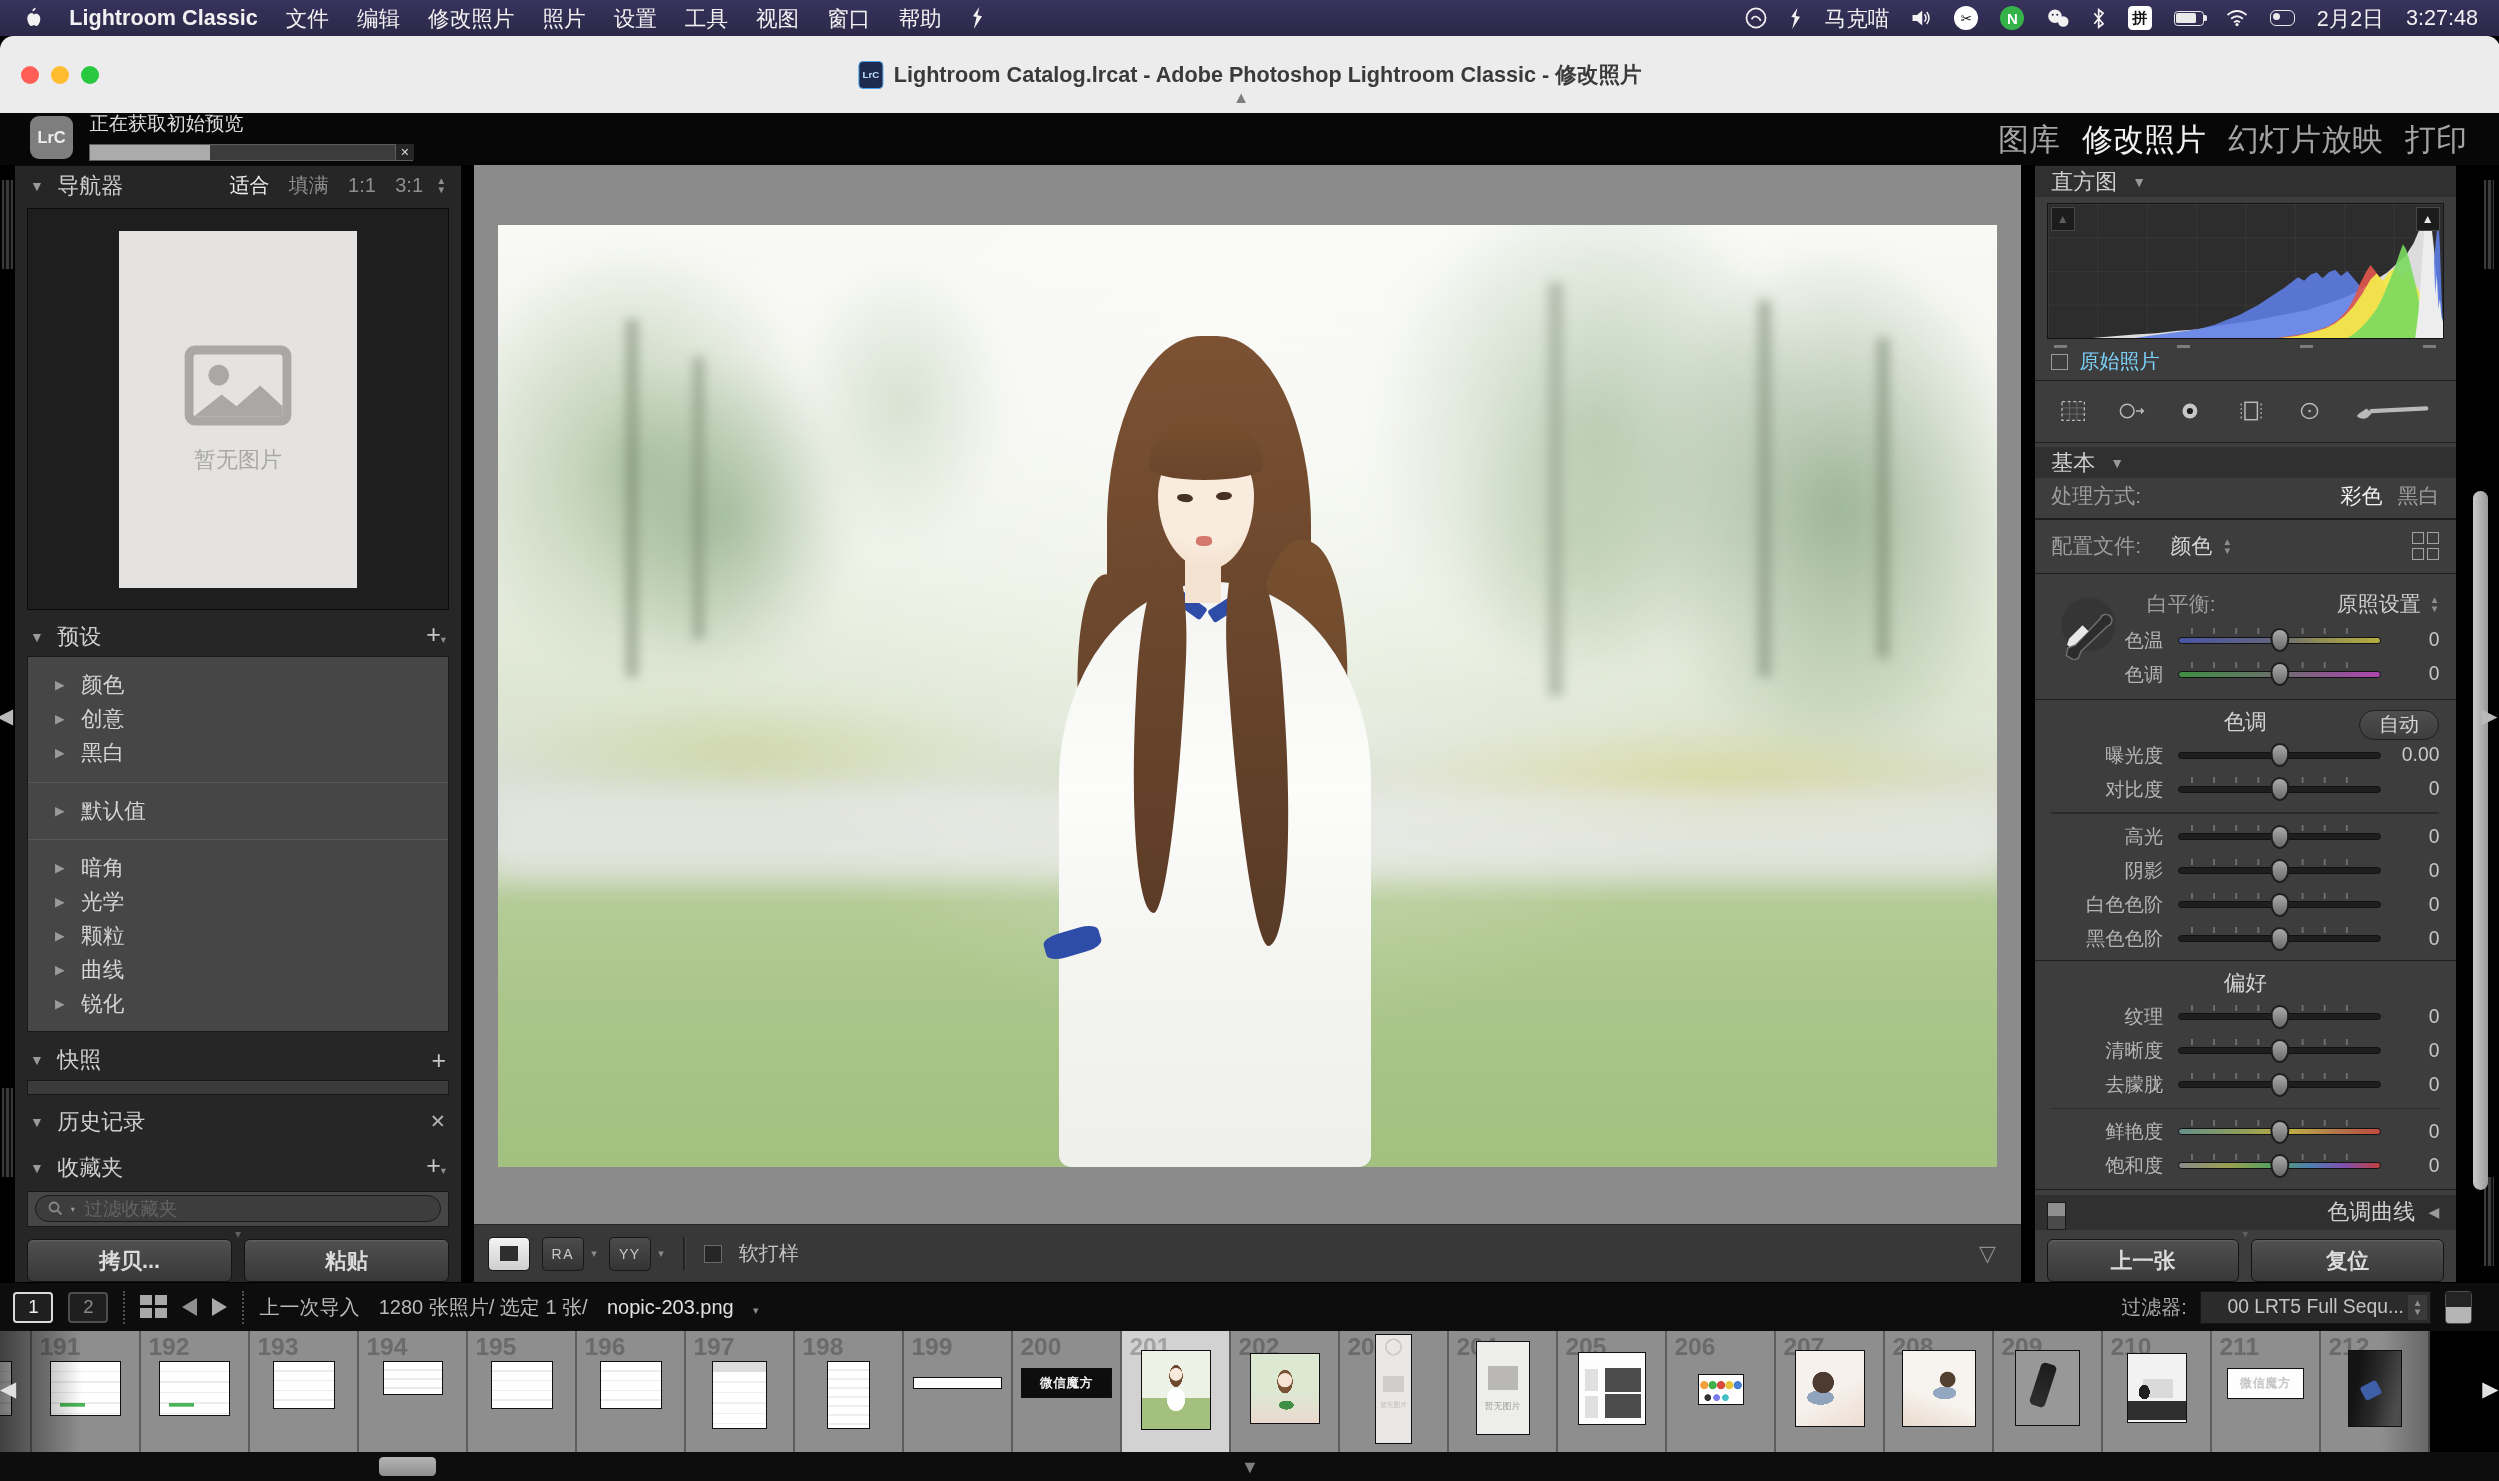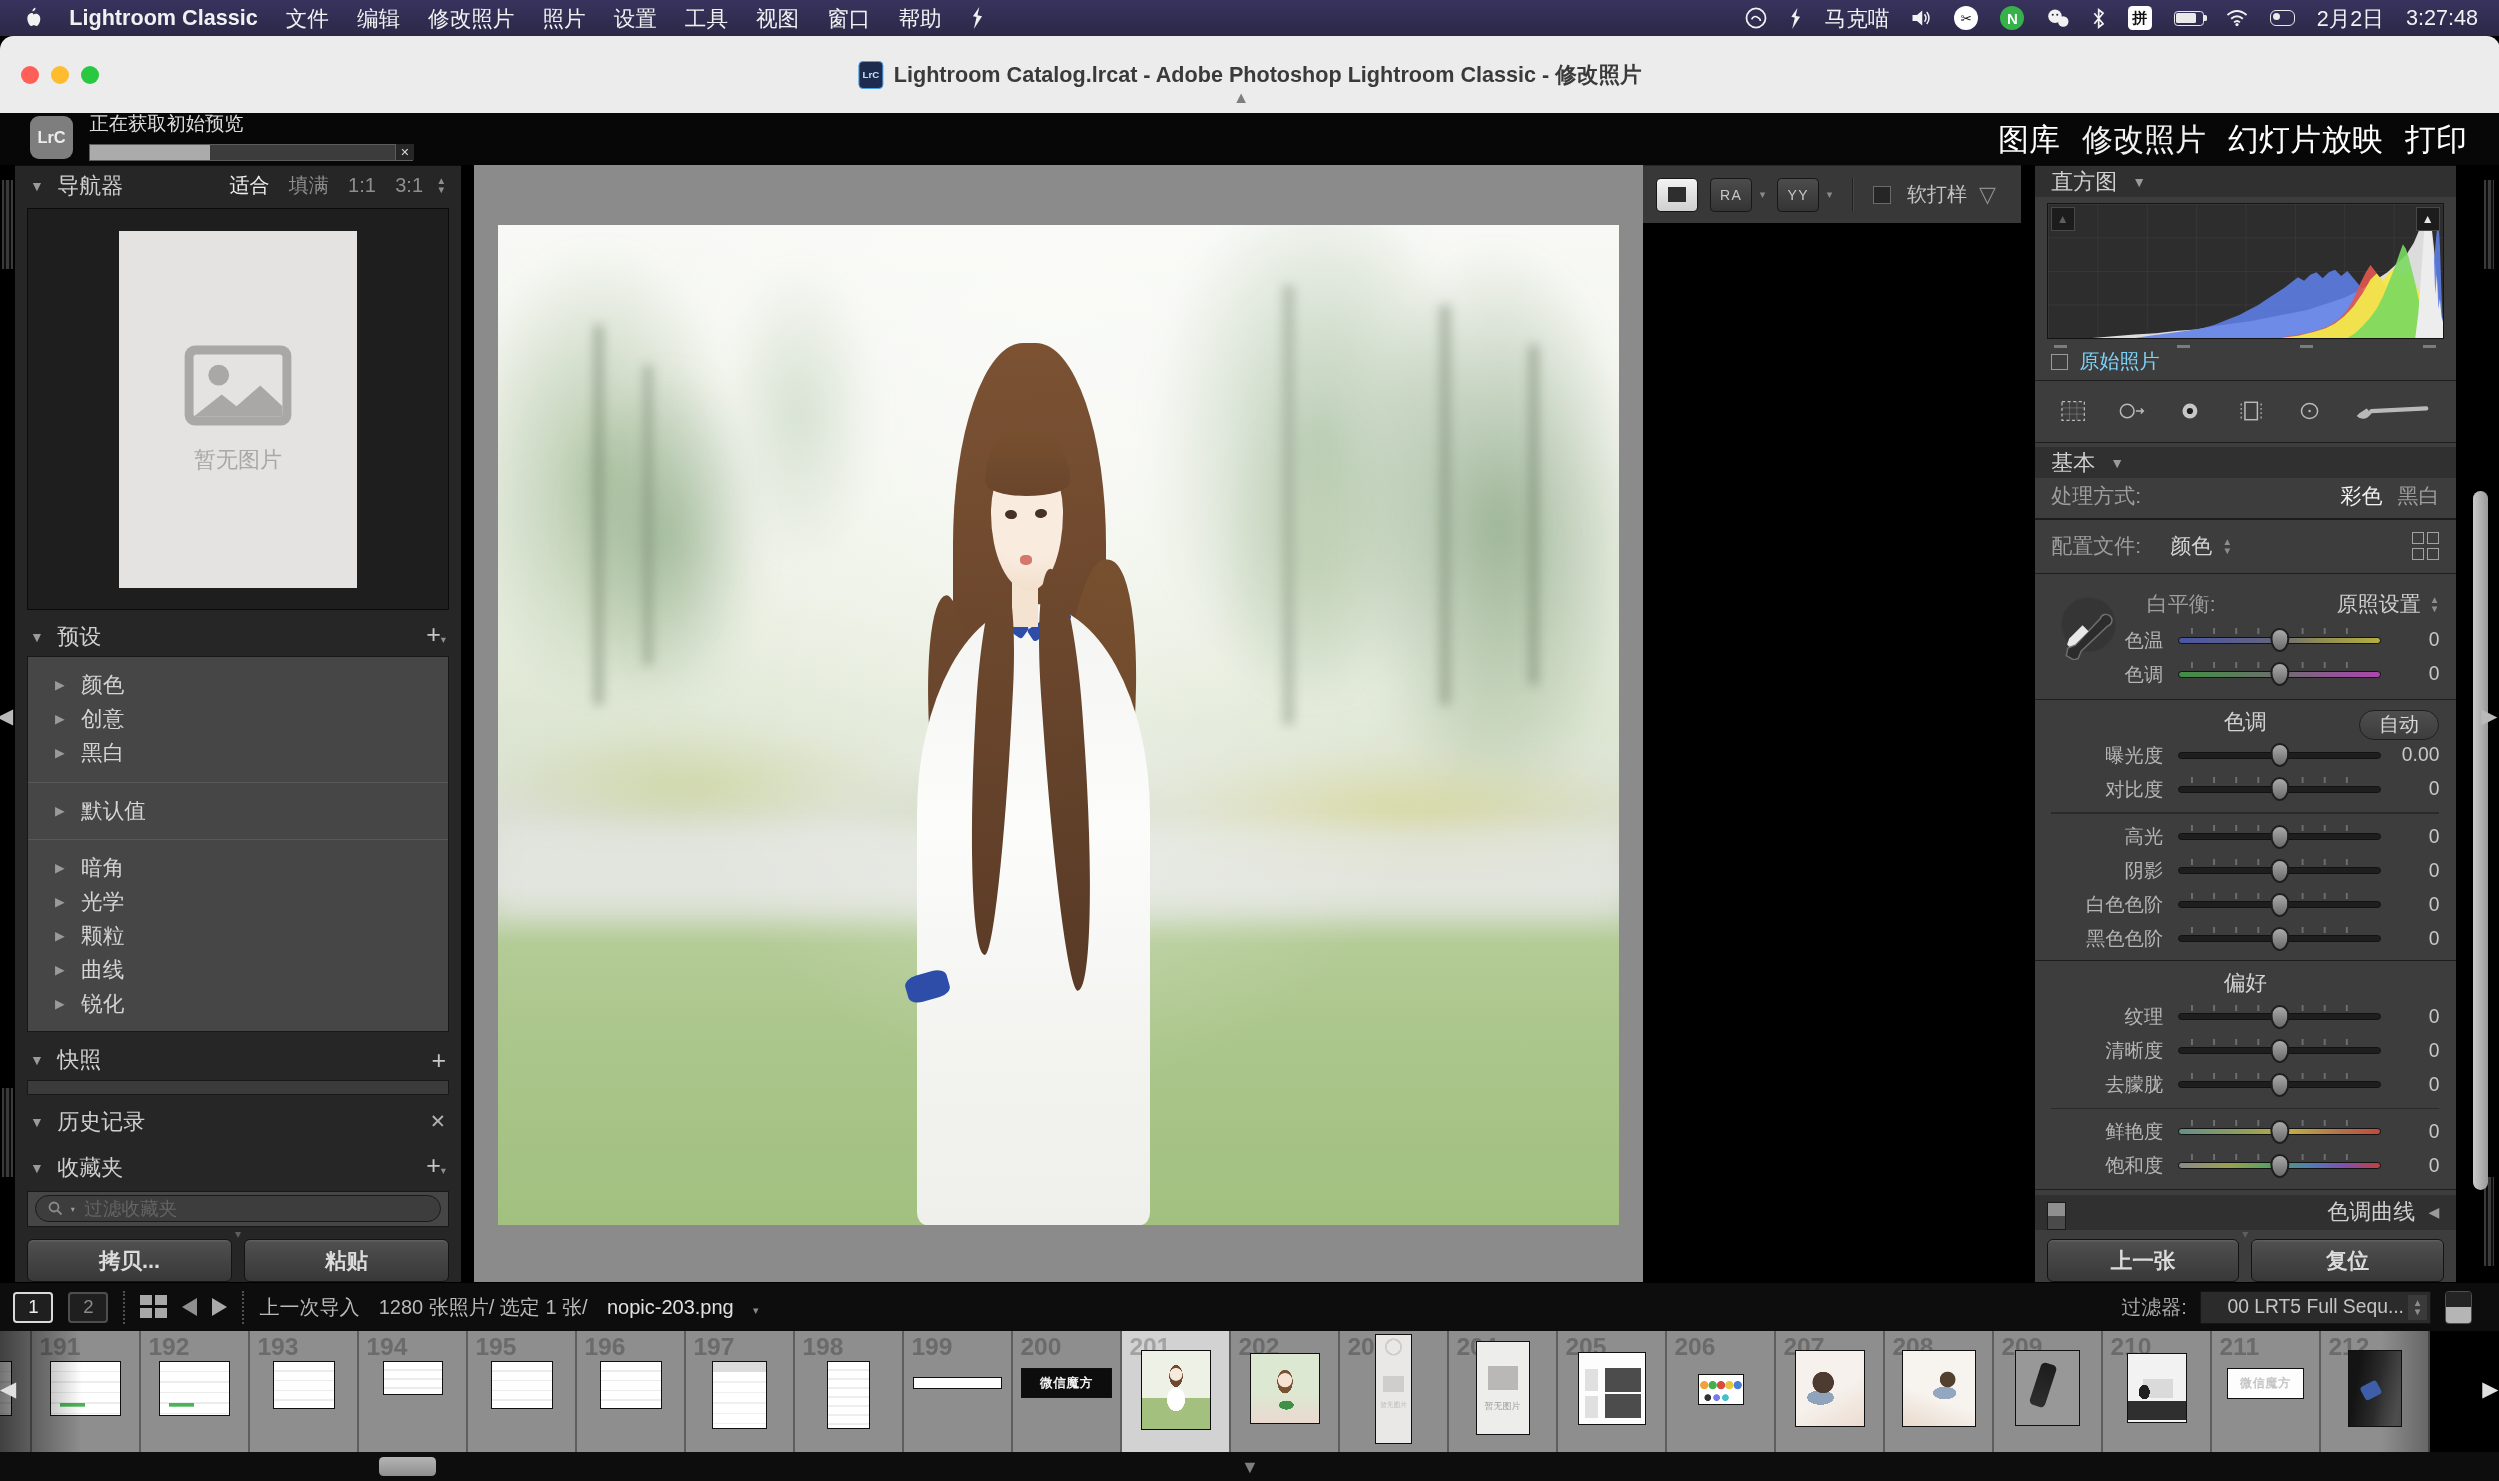--- a/index.html
+++ b/index.html
@@ -38,21 +38,21 @@
   .progblock{position:absolute;left:30px;top:-4.5px;display:flex;gap:16.4px;}
   .lrclogo{width:43px;height:43px;border-radius:9px;background:#7e7e7e;color:#ededed;font-size:16.4px;font-weight:700;
     display:flex;align-items:center;justify-content:center;margin-top:7.4px;}
   .progcol{display:flex;flex-direction:column;gap:7.4px;padding-top:1.5px;}
   .proglabel{color:#dcdcdc;font-size:19.3px;}
   .progbar{position:relative;width:324px;height:16.4px;background:#3c3c3c;border:1.5px solid #5c5c5c;}
   .progfill{height:100%;background:#ababab;}
   .progx{position:absolute;right:-1.5px;top:-1.5px;width:19.3px;height:16.4px;background:#262626;color:#d6d6d6;
     font-size:11px;display:flex;align-items:center;justify-content:center;border-left:1.5px solid #5c5c5c;}
   .modules{position:absolute;right:33px;top:6px;display:flex;align-items:center;gap:22px;}
-  .module{color:#ffffff;font-size:31px;}
+  .module{color:#a3a3a3;font-size:31px;}
   .module.on{color:#f2f2f2;}
 
   
   .main{position:absolute;top:165px;left:0;height:1117px;width:2500px;display:flex;}
   .rail{position:relative;background:#000;}
   .rail.l{width:15px;} .rail.r{width:43px;}
   .grip{position:absolute;left:2.2px;width:10.4px;height:89px;
     background:repeating-linear-gradient(90deg,#3a3a3a 0 2.2px,#0c0c0c 2.2px 4.5px);}
   .rail.r .grip{left:auto;right:4.5px;}
   .edgearrow{position:absolute;color:#b9b9b9;font-size:21px;}
@@ -145,21 +145,21 @@
     background:linear-gradient(#4e4e4e,#3d3d3d);border:0.7px solid #202020;color:#d6d6d6;font-size:20px;
     display:flex;align-items:center;}
   .subdiv{height:1.5px;background:#2a2a2a;margin:6px 16.4px;}
   .curverow{height:42px;display:flex;align-items:center;justify-content:flex-end;gap:13.4px;padding:0 16.4px;
     background:#303030;color:#cfcfcf;font-size:22px;position:relative;}
   .curvetgl{position:absolute;left:12px;top:7.4px;width:19.3px;height:28px;border:0.7px solid #1a1a1a;}
   .curvetgl i{display:block;width:100%;height:50%;background:#8f8f8f;}
   .curvetgl b{display:block;width:100%;height:50%;background:#4a4a4a;}
 
   
-  .centercol{width:1547px;display:flex;flex-direction:row;}
+  .centercol{width:1547px;display:flex;flex-direction:column;}
   .canvas{position:relative;flex:1;background:#8b8b8b;}
   .photo{position:absolute;left:24px;right:24px;top:60px;bottom:57px;overflow:hidden;
     background:linear-gradient(180deg,#f7f8f4 0%,#f2f4ec 22%,#e6ecdc 38%,#d9e3cc 50%,#d6dcd2 60%,#d9ded6 66%,#a9c487 72%,#9fbe7b 82%,#95b86e 100%);}
   .bl{position:absolute;filter:blur(12px);border-radius:50%;}
   .trunk{position:absolute;filter:blur(5.2px);background:rgba(88,104,78,.5);}
   .haze{position:absolute;inset:0;background:radial-gradient(ellipse at 50% 26%,rgba(255,255,255,.5),rgba(255,255,255,0) 58%),
     linear-gradient(rgba(255,255,255,.12),rgba(255,255,255,.12));}
   .girl{position:absolute;left:27%;top:10%;width:40%;height:90%;}
   .girl div{position:absolute;}
   .hairback{left:34%;top:2%;width:34%;height:70%;background:linear-gradient(175deg,#7c5233,#67432b 60%,#593a25);

